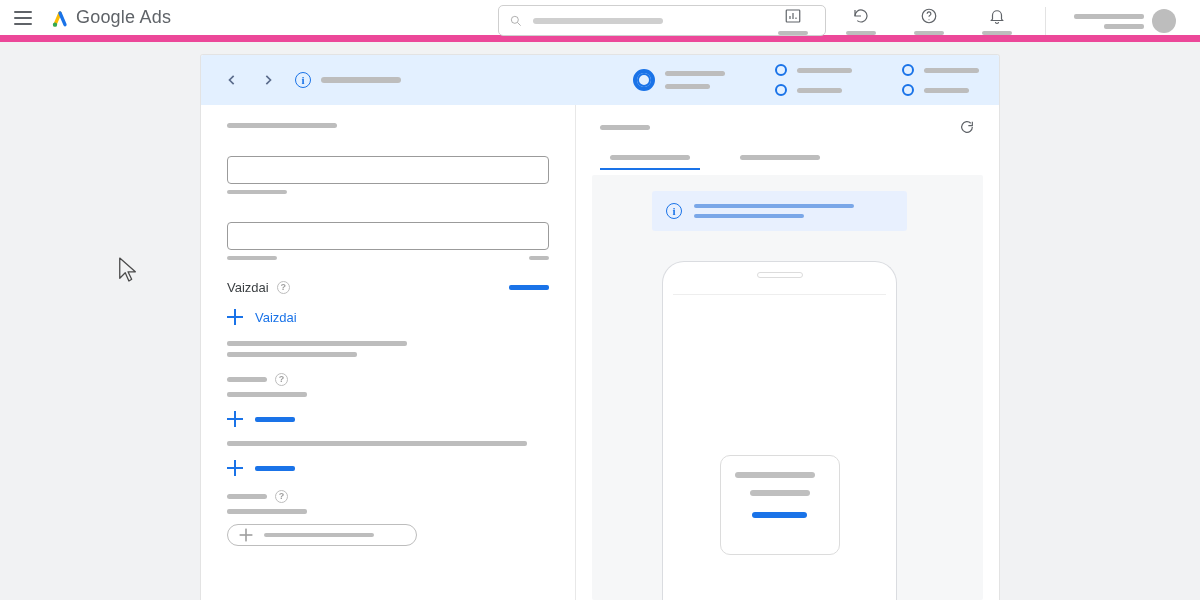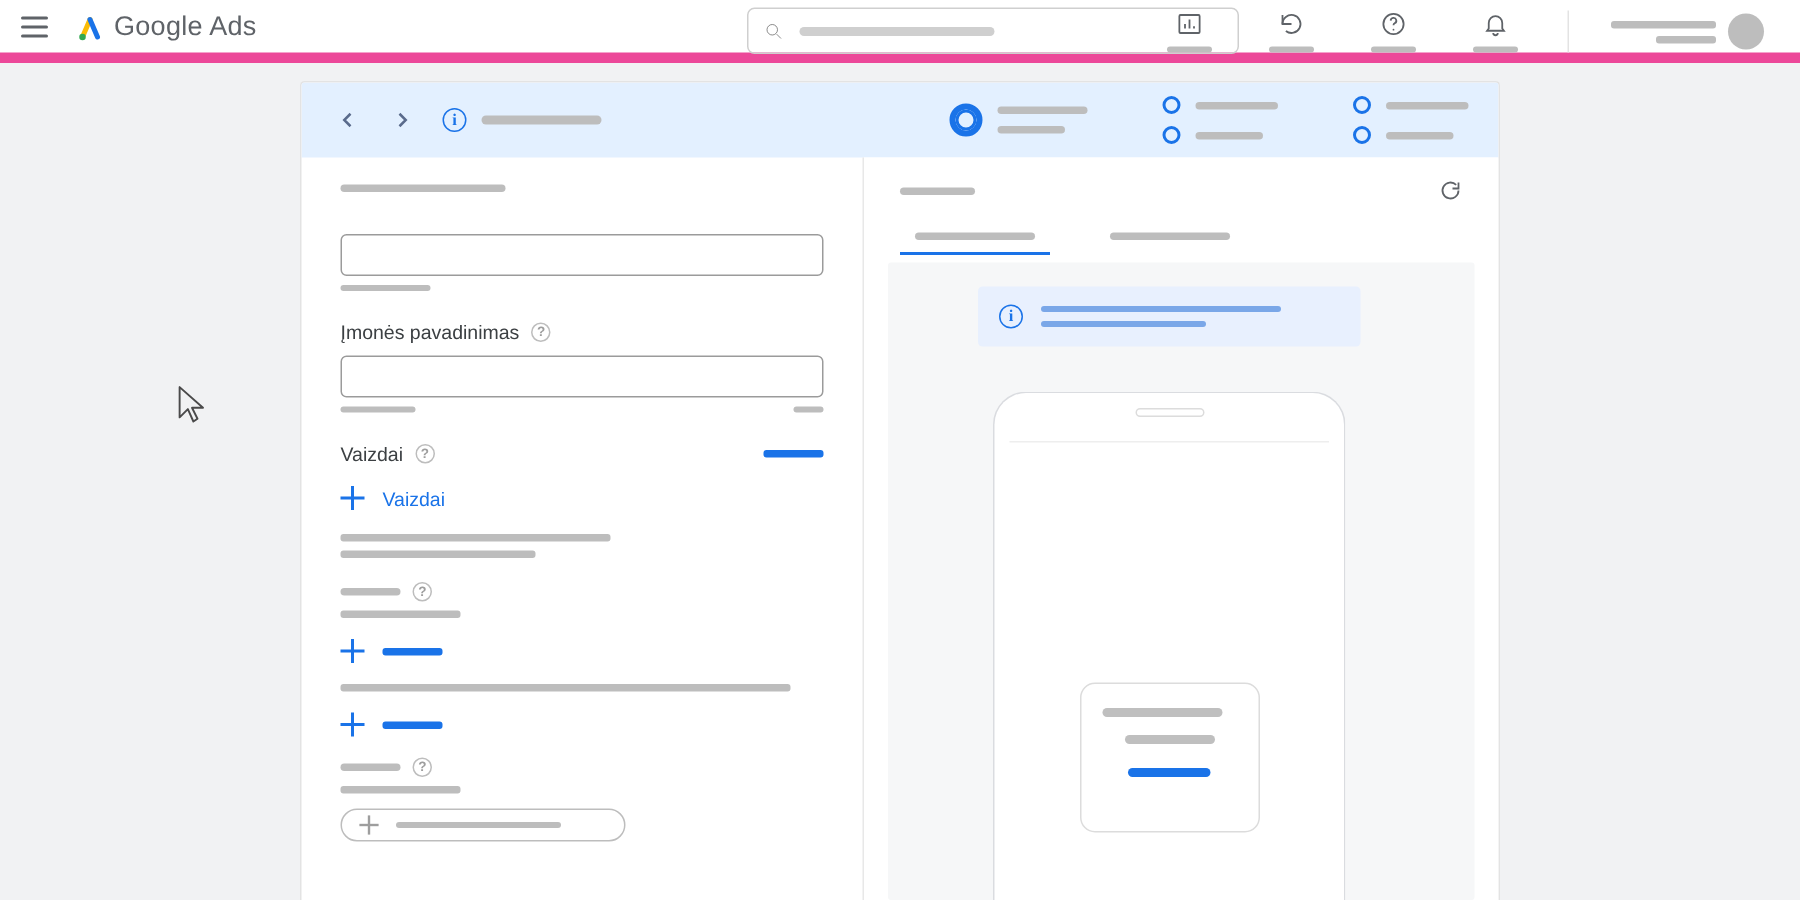--- a/index.html
+++ b/index.html
@@ -248,24 +248,20 @@
     <div class="body">
 
       <div class="form">
         <div class="sk" style="width:110px;height:5px"></div>
 
         <div class="section-gap"></div>
         <div class="input"></div>
         <div class="hint"></div>
 
         <div class="section-gap"></div>
-        <div class="label">
-            <span>Įmonės pavadinimas</span>
-            <span class="help"></span>
-          </div>
         <div class="input"></div>
         <div class="hint-row">
             <div class="sk"></div>
             <div class="sk" style="width:20px"></div>
           </div>
 
         <div class="section-gap"></div>
         <div class="images-head">
           <div class="label">
               <span>Vaizdai</span>

